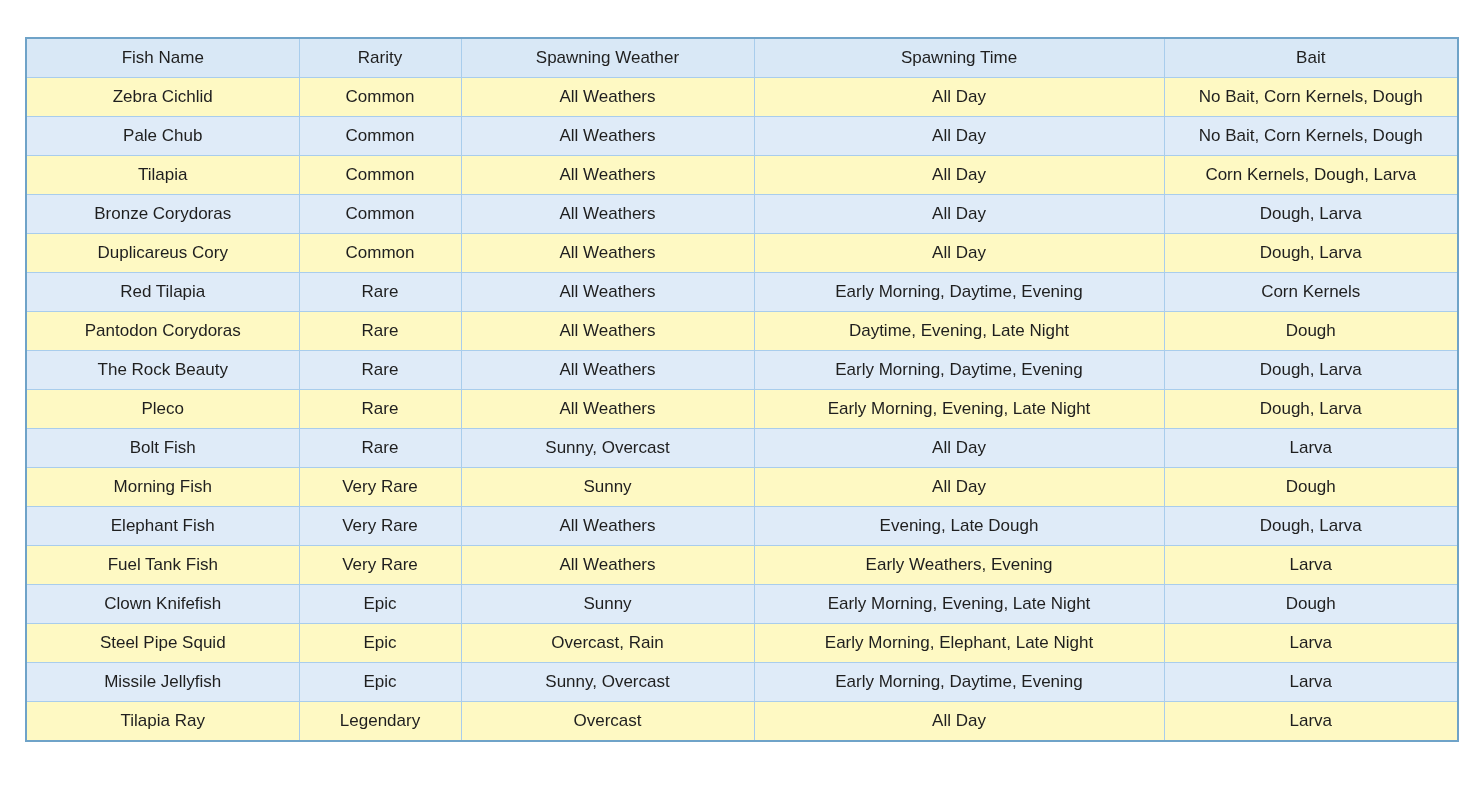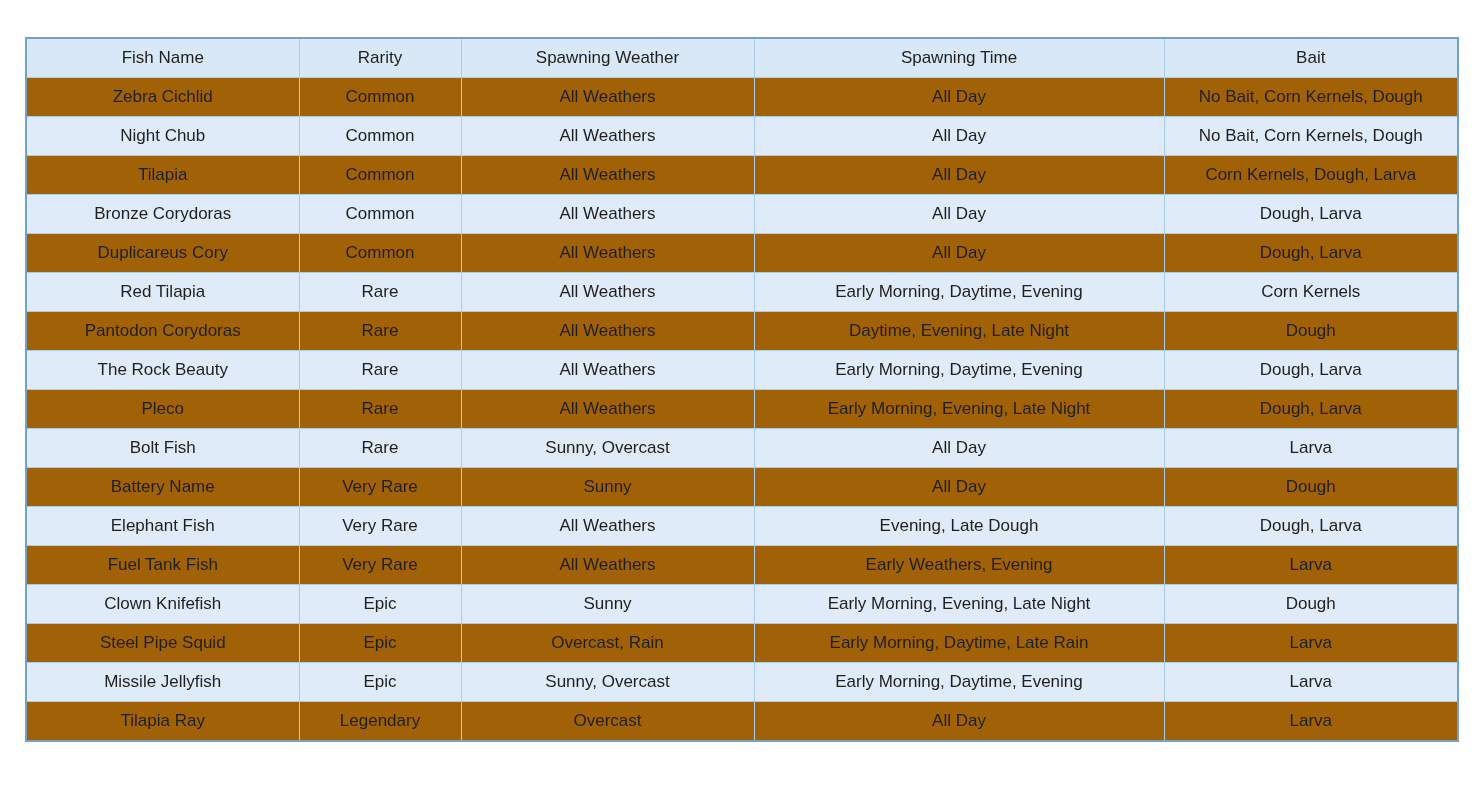--- a/index.html
+++ b/index.html
@@ -38,21 +38,21 @@
     text-align: center;
     vertical-align: middle;
     font-weight: 400;
     white-space: nowrap;
     overflow: hidden;
   }
   .fish-table thead th {
     background: #d9e8f6;
   }
   .fish-table tbody tr {
-    background: #a16207;
+    background: #fef9c3;
   }
   .fish-table tbody tr:nth-child(even) {
     background: #dfebf8;
   }
   col.c-name    { width: 273px; }
   col.c-rarity  { width: 162px; }
   col.c-weather { width: 293px; }
   col.c-time    { width: 410px; }
   col.c-bait    { width: 294px; }
 </style>
@@ -79,21 +79,21 @@
     </thead>
     <tbody>
         <tr>
           <td>Zebra Cichlid</td>
           <td>Common</td>
           <td>All Weathers</td>
           <td>All Day</td>
           <td>No Bait, Corn Kernels, Dough</td>
         </tr>
         <tr>
-          <td>Night Chub</td>
+          <td>Pale Chub</td>
           <td>Common</td>
           <td>All Weathers</td>
           <td>All Day</td>
           <td>No Bait, Corn Kernels, Dough</td>
         </tr>
         <tr>
           <td>Tilapia</td>
           <td>Common</td>
           <td>All Weathers</td>
           <td>All Day</td>
@@ -142,21 +142,21 @@
           <td>Dough, Larva</td>
         </tr>
         <tr>
           <td>Bolt Fish</td>
           <td>Rare</td>
           <td>Sunny, Overcast</td>
           <td>All Day</td>
           <td>Larva</td>
         </tr>
         <tr>
-          <td>Battery Name</td>
+          <td>Morning Fish</td>
           <td>Very Rare</td>
           <td>Sunny</td>
           <td>All Day</td>
           <td>Dough</td>
         </tr>
         <tr>
           <td>Elephant Fish</td>
           <td>Very Rare</td>
           <td>All Weathers</td>
           <td>Evening, Late Dough</td>
@@ -173,21 +173,21 @@
           <td>Clown Knifefish</td>
           <td>Epic</td>
           <td>Sunny</td>
           <td>Early Morning, Evening, Late Night</td>
           <td>Dough</td>
         </tr>
         <tr>
           <td>Steel Pipe Squid</td>
           <td>Epic</td>
           <td>Overcast, Rain</td>
-          <td>Early Morning, Daytime, Late Rain</td>
+          <td>Early Morning, Elephant, Late Night</td>
           <td>Larva</td>
         </tr>
         <tr>
           <td>Missile Jellyfish</td>
           <td>Epic</td>
           <td>Sunny, Overcast</td>
           <td>Early Morning, Daytime, Evening</td>
           <td>Larva</td>
         </tr>
         <tr>

